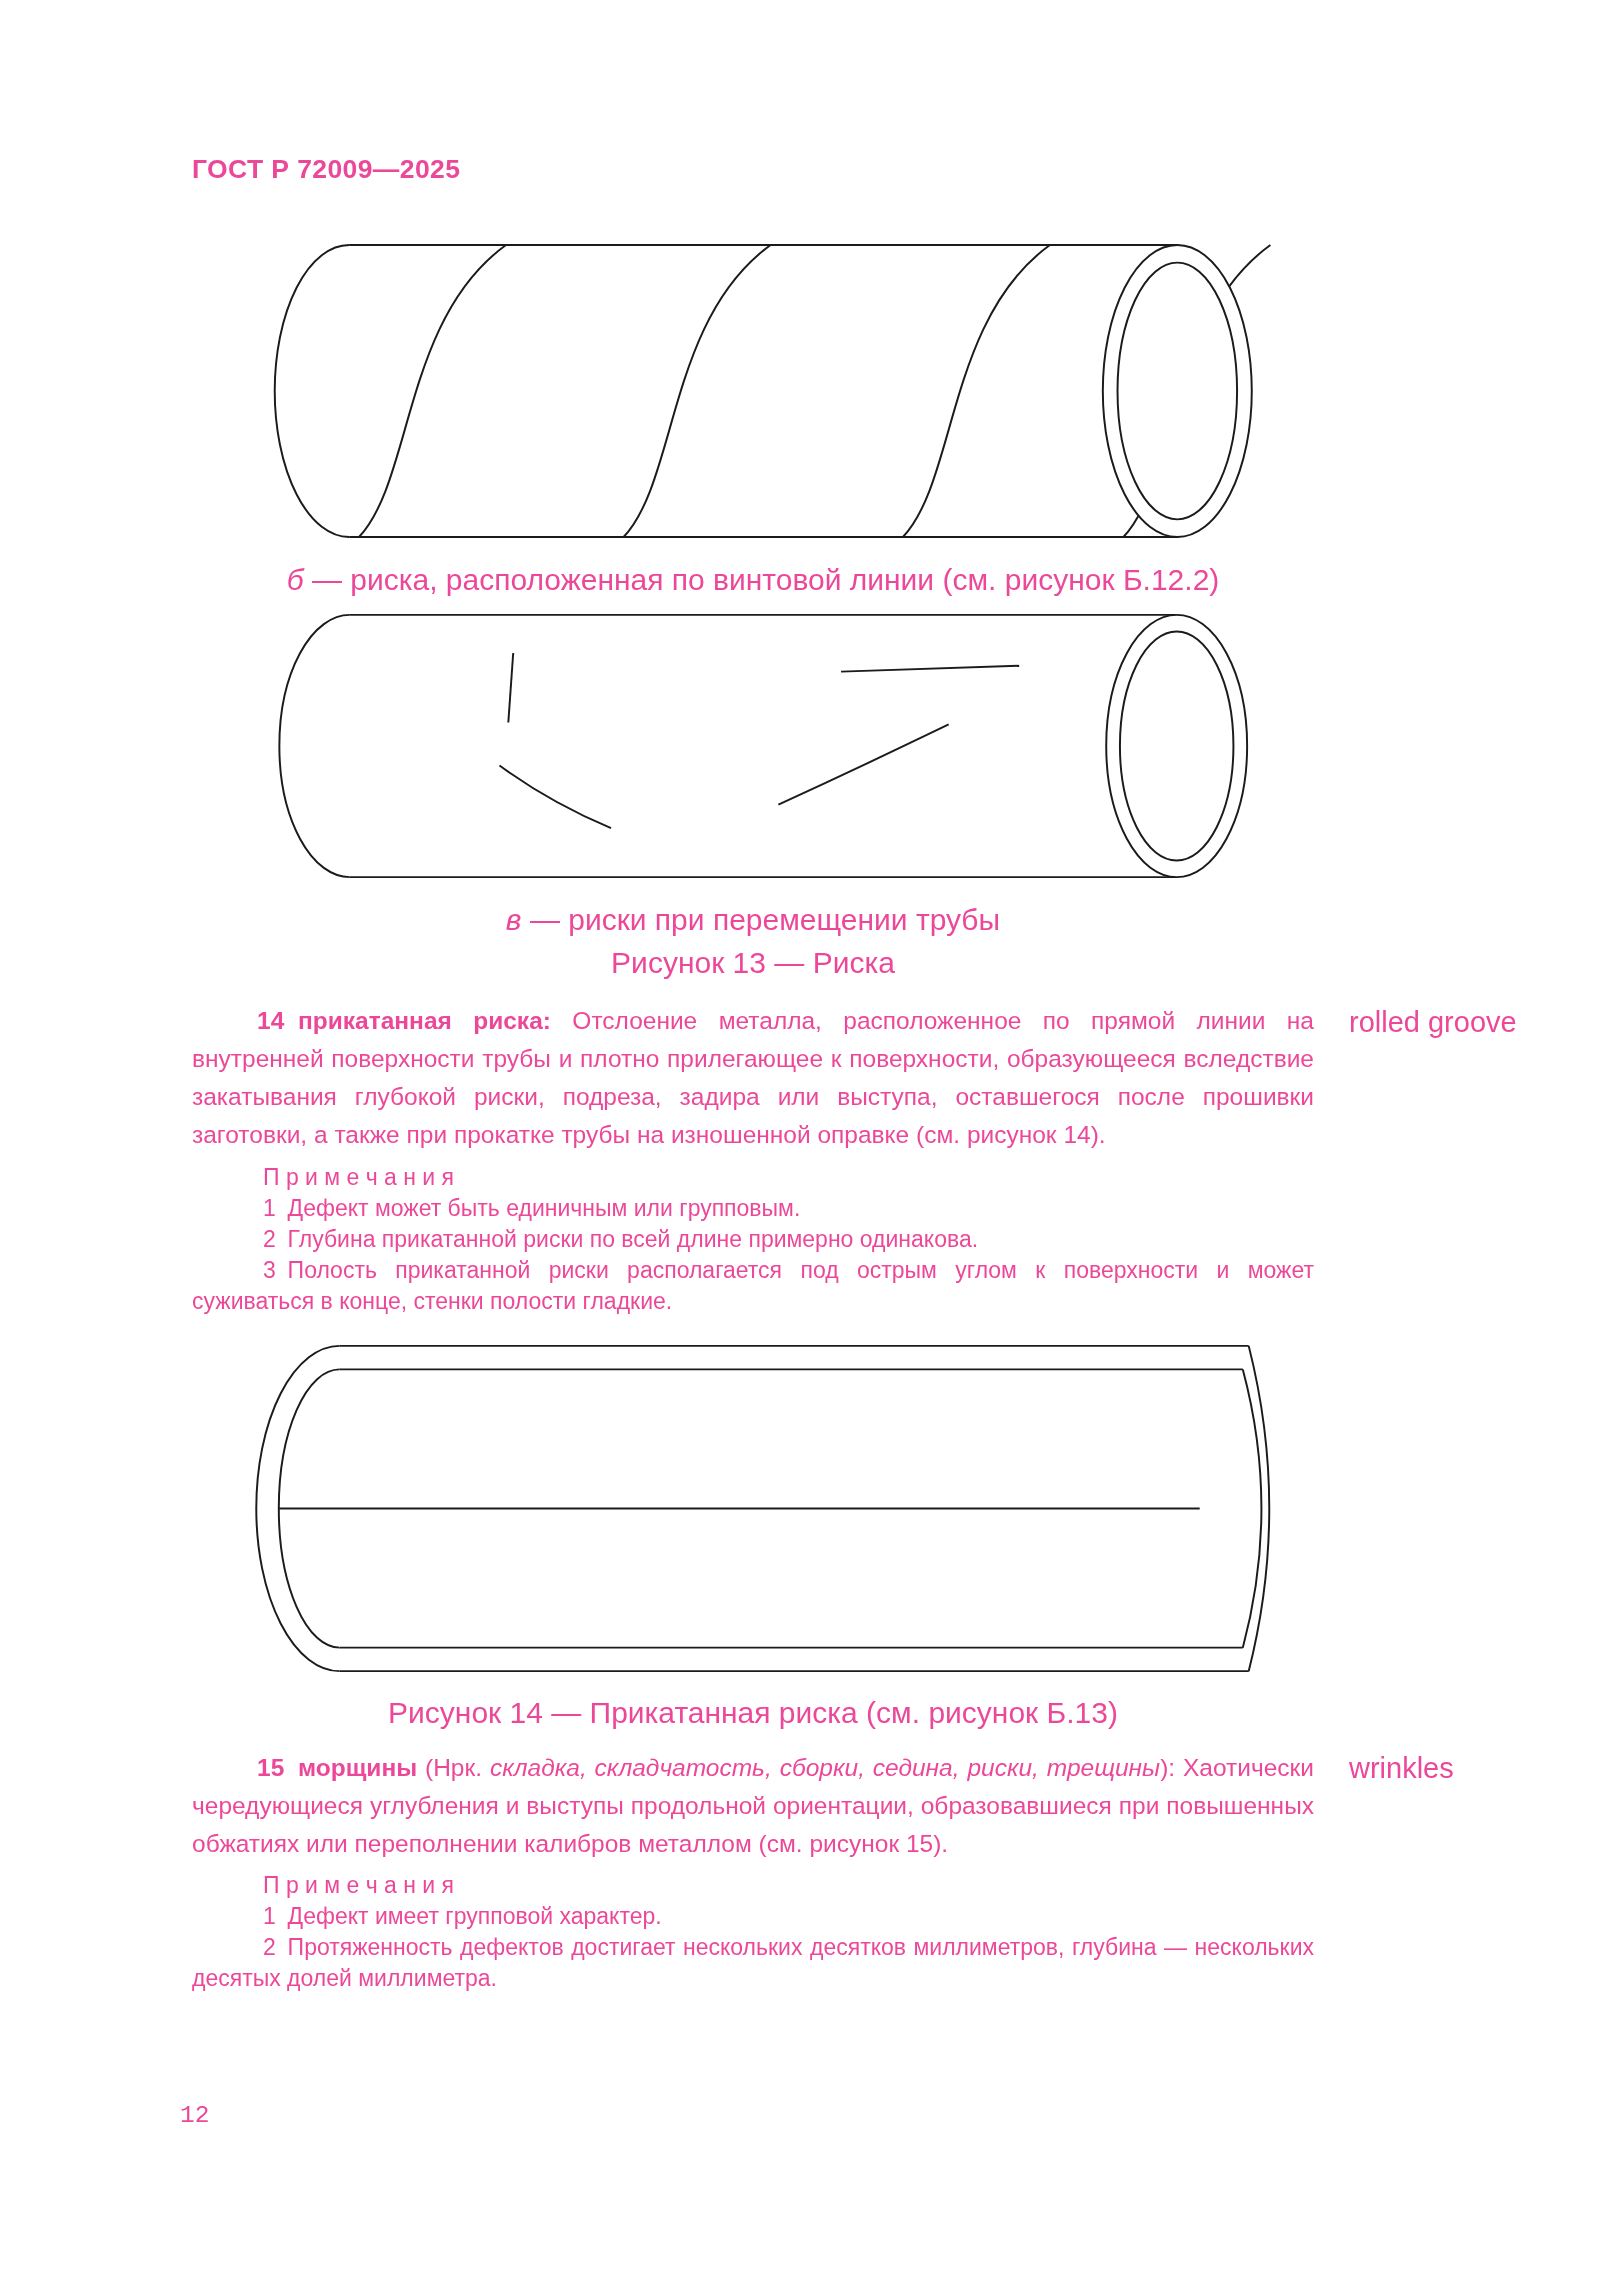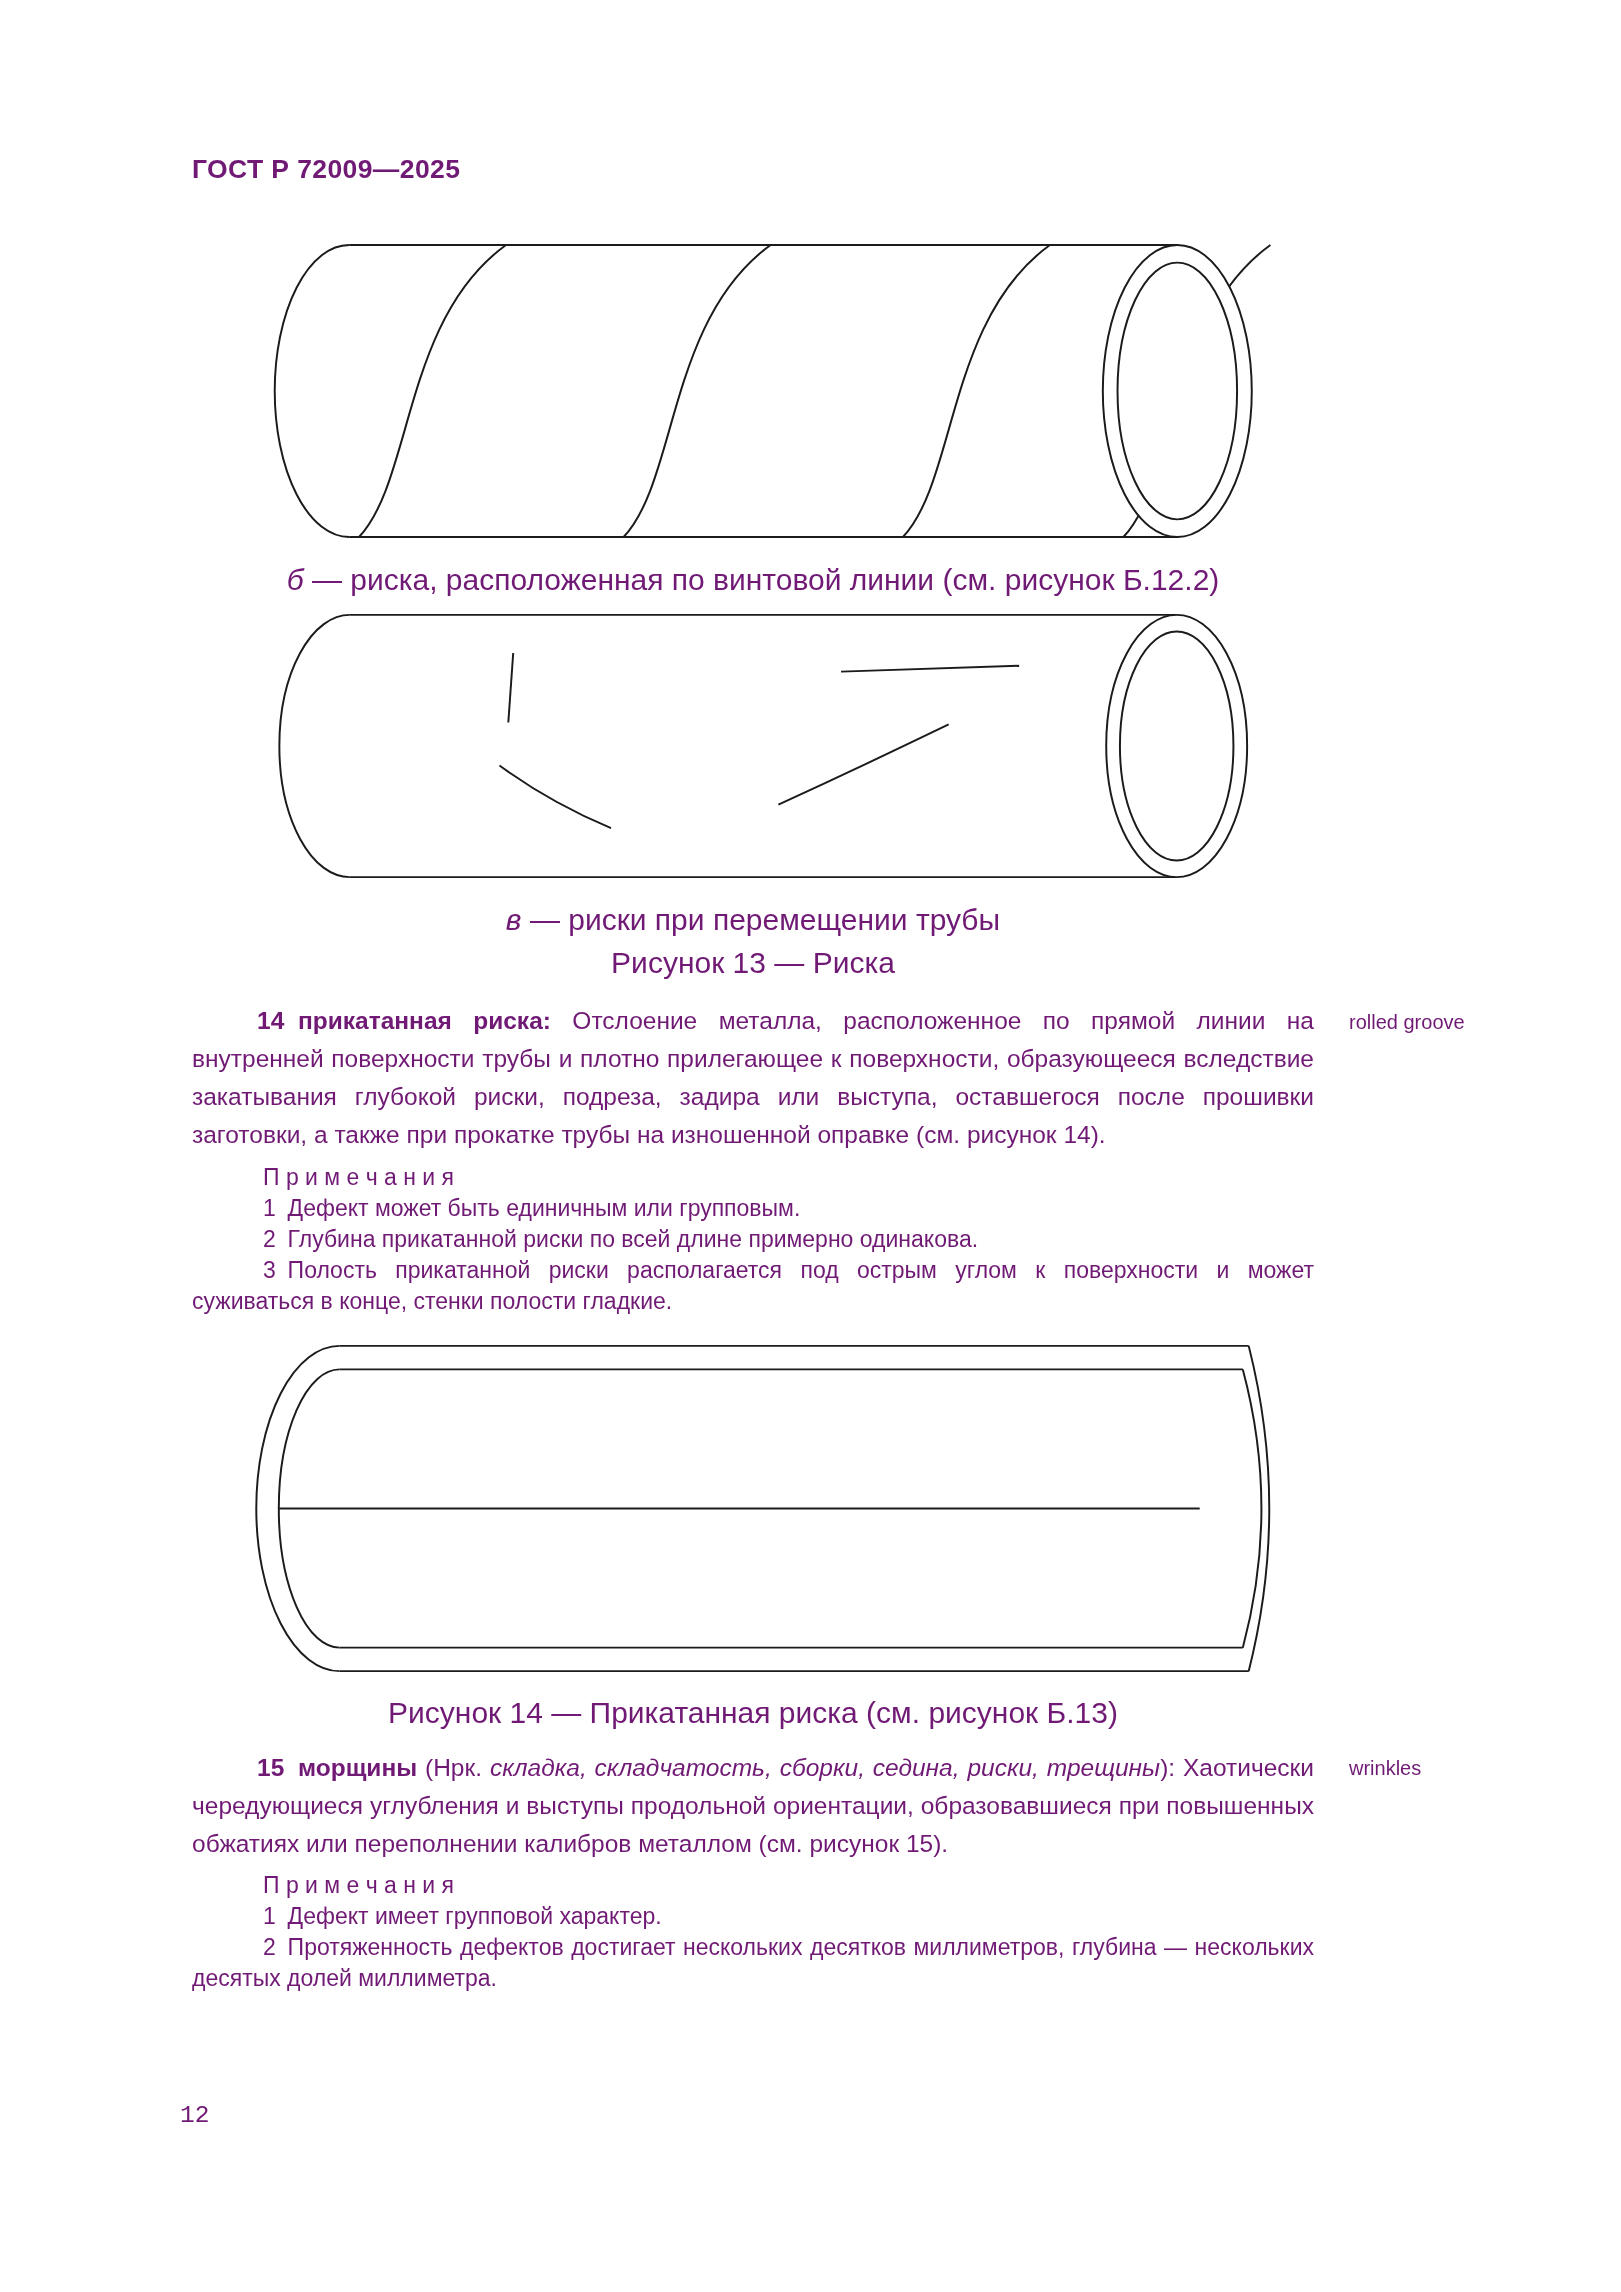--- a/index.html
+++ b/index.html
@@ -3,33 +3,33 @@
 <meta charset="utf-8">
 <style>
   * { margin:0; padding:0; box-sizing:border-box; }
   html,body { background:#e8e8e8; }
   .page {
     position:relative;
     width:1621px; height:2293px;
     margin:0 auto;
     background:#ffffff;
     font-family:"Liberation Sans","DejaVu Sans",sans-serif;
-    color:#701a75;
+    color:#ec4899;
     overflow:hidden;
   }
   .content { position:absolute; left:192px; top:155px; width:1122px; }
   .doc-header { font-size:26.5px; font-weight:bold; letter-spacing:0.4px; line-height:29px; }
   .figure { display:block; margin-left:19.6px; }
   .fig-caption { text-align:center; font-size:30px; line-height:29px; }
   .para { font-size:24.5px; line-height:38px; text-align:justify; text-indent:65px; }
   .para-wrap { position:relative; }
   .term-num { margin-right:13.7px; }
   .margin-term {
     position:absolute; left:1157px; top:5.9px; width:216px;
-    font-size:20px; line-height:29px; white-space:nowrap; text-align:left;
+    font-size:29px; line-height:29px; white-space:nowrap; text-align:left;
   }
   .notes { font-size:23px; line-height:31px; }
   .notes-header { margin-left:71px; }
   .note-line { text-indent:71px; text-align:justify; }
   .note-num { margin-right:11.8px; }
   .page-number { position:absolute; left:180px; top:2102px; font-size:24.5px;font-family:Liberation Mono, monospace; }
   svg .ln { stroke:#1b1b1b; stroke-width:2; fill:none; }
   svg .cover { stroke:#1b1b1b; stroke-width:2; fill:#ffffff; }
 
   .m-fig1 { margin-top:55px; }

